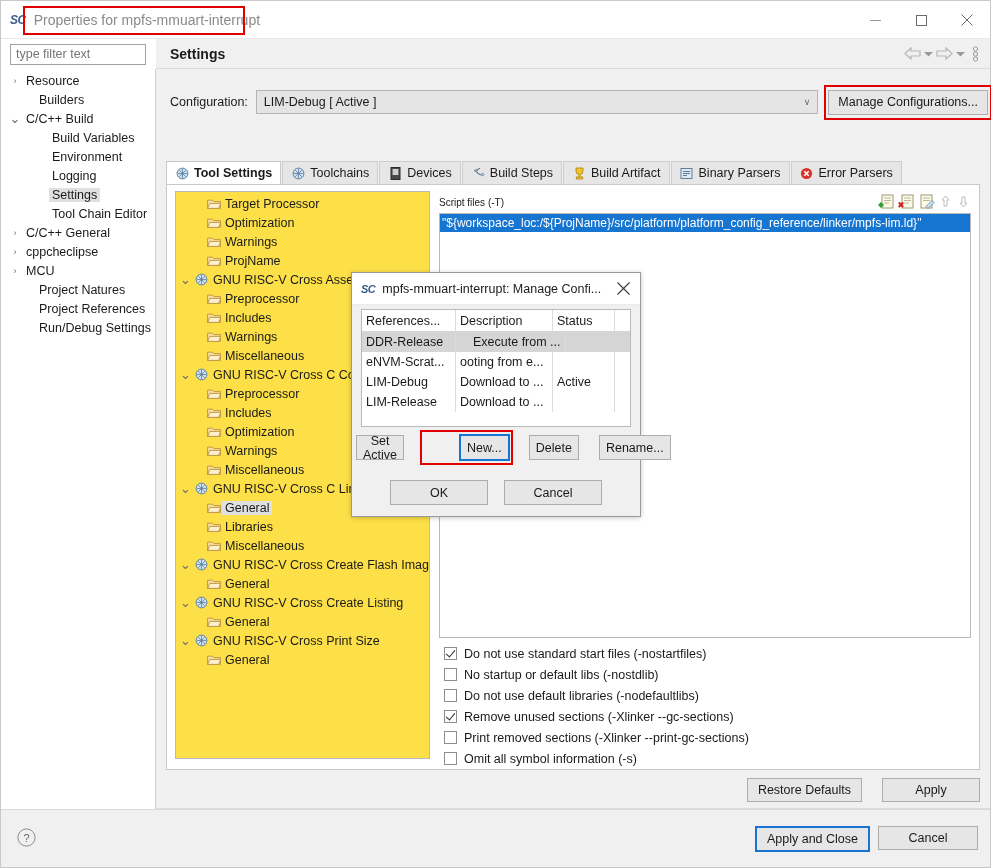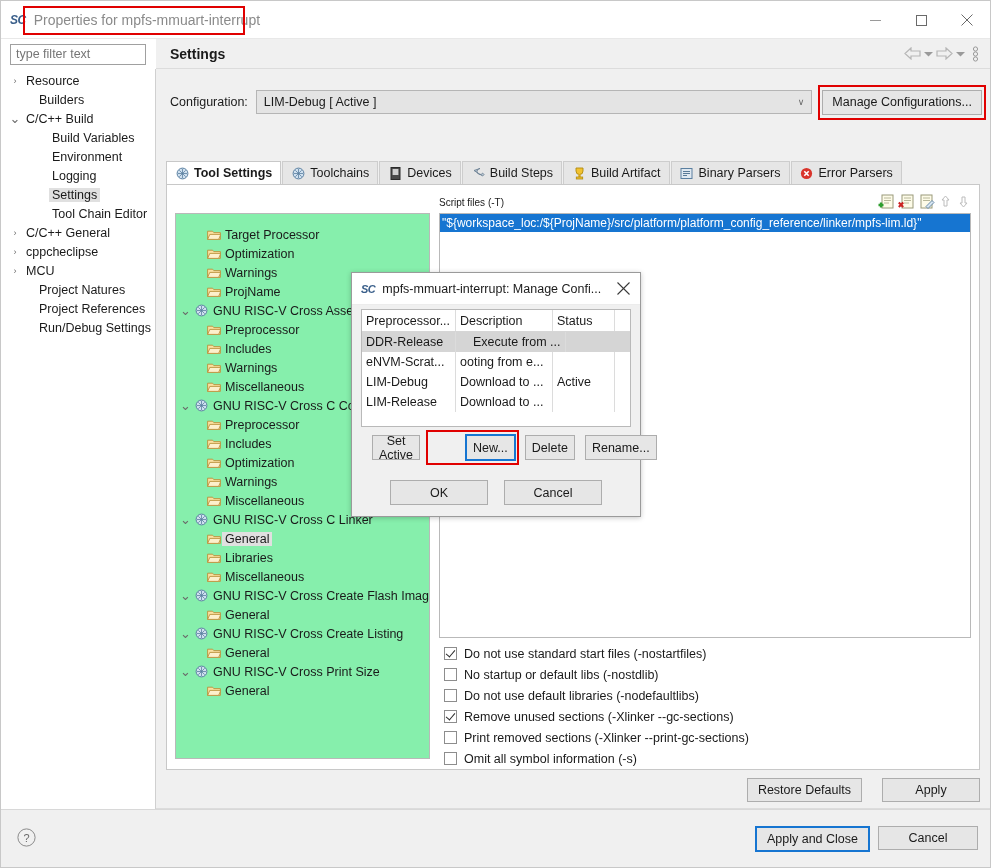--- a/index.html
+++ b/index.html
@@ -105,21 +105,21 @@
   .tree-label { padding: 0 3px; }
   .tree-label.sel { background: #e0e0e0; }
 
   
   .main {
     position: absolute; top: 68px; left: 155px; right: 0; bottom: 58px;
     background: #f0f0f0;
     border-bottom: 1px solid #dcdcdc;
   }
   .config-row {
-    position: absolute; top: 20px; left: 14px; right: 8px;
+    position: absolute; top: 20px; left: 14px; right: 2px;
     height: 26px; display: flex; align-items: center;
   }
   .config-label { font-size: 12.5px; margin-right: 8px; }
   .config-combo {
     flex: 1; height: 24px;
     background: #e4e4e4;
     border: 1px solid #b5b5b5;
     display: flex; align-items: center; justify-content: space-between;
     padding: 0 7px;
     font-size: 12.5px;
@@ -165,24 +165,23 @@
   .tabbody {
     position: absolute; top: 116px; left: 10px; right: 10px; bottom: 38px;
     background: #ffffff;
     border: 1px solid #c8c8c8; border-top: none;
   }
 
   
   .tooltree {
     position: absolute; top: 6px; left: 8px; width: 255px; bottom: 10px;
     border: 1px solid #b9b9b9;
-    background: #86efac;
+    background: #fde047;
     overflow: hidden;
-    padding-top: 11px;
-    margin-top: 22px;
+    padding-top: 2px;
   }
   .tt-row { height: 19px; display: flex; align-items: center; white-space: nowrap; font-size: 12.5px; }
   .tt-arrow { width: 15px; flex: 0 0 15px; text-align: center; color: #6a6a6a; font-size: 9px; }
   .tt-icon { width: 17px; flex: 0 0 17px; display: flex; align-items: center; justify-content: center; }
   .tt-label { padding: 0 3px; }
   .tt-label.sel { background: #e0e0e0; }
 
   
   .rightpane {
     position: absolute; top: 6px; left: 272px; right: 8px; bottom: 10px;
@@ -276,22 +275,22 @@
     overflow: hidden;
   }
   .mt-head { display: flex; height: 22px; background: #ffffff; border-bottom: 1px solid #d6d6d6; }
   .mt-row { display: flex; height: 20px; }
   .mt-row.sel { background: #d5d5d5; gap: 13px; }
   .mt-c1 { width: 94px; flex: 0 0 94px; border-right: 1px solid #dcdcdc; padding-left: 4px; display: flex; align-items: center; font-size: 12.5px; white-space: nowrap; overflow: hidden; }
   .mt-c2 { width: 97px; flex: 0 0 97px; border-right: 1px solid #dcdcdc; padding-left: 4px; display: flex; align-items: center; font-size: 12.5px; white-space: nowrap; overflow: hidden; }
   .mt-c3 { width: 62px; flex: 0 0 62px; border-right: 1px solid #dcdcdc; padding-left: 4px; display: flex; align-items: center; font-size: 12.5px; white-space: nowrap; overflow: hidden; }
   .mt-c4 { flex: 1; }
   .modal-acts {
-    position: absolute; top: 162px; left: 20px; right: 9px;
-    display: flex; gap: 10px; border-radius: 10px;
+    position: absolute; top: 162px; left: 4px; right: 9px;
+    display: flex; gap: 20px; border-radius: 10px;
   }
   .mbtn {
     height: 25px; flex: 1;
     background: #e6e6e6; border: 1px solid #adadad;
     font-size: 12.5px; font-family: "Liberation Sans", sans-serif;
     display: flex; align-items: center; justify-content: center;
     color: #1a1a1a;
   }
   .newwrap { position: relative; flex: 1; display: flex; padding-left: 36px; }
   .mbtn.focus { border: 1px solid #1675d1; outline: 1px solid #1675d1; }
@@ -867,21 +866,21 @@
       <span class="modal-close">
         <svg width="13" height="13" viewBox="0 0 13 13">
             <line x1="0.5" y1="0.5" x2="12.5" y2="12.5" stroke="#3a3a3a" stroke-width="1.1"></line>
             <line x1="12.5" y1="0.5" x2="0.5" y2="12.5" stroke="#3a3a3a" stroke-width="1.1"></line>
           </svg>
       </span>
     </div>
 
     <div class="modal-table">
       <div class="mt-head">
-        <div class="mt-c1">Preprocessor...</div>
+        <div class="mt-c1">References...</div>
         <div class="mt-c2">Description</div>
         <div class="mt-c3">Status</div>
         <div class="mt-c4"></div>
       </div>
       <div id="modal-rows">
           <div class="mt-row sel">
             <div class="mt-c1">DDR-Release</div>
             <div class="mt-c2">Execute from ...</div>
             <div class="mt-c3"></div>
             <div class="mt-c4"></div>

